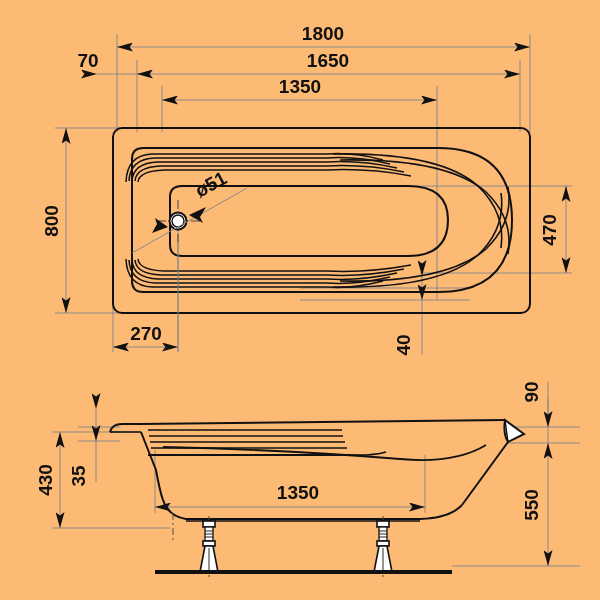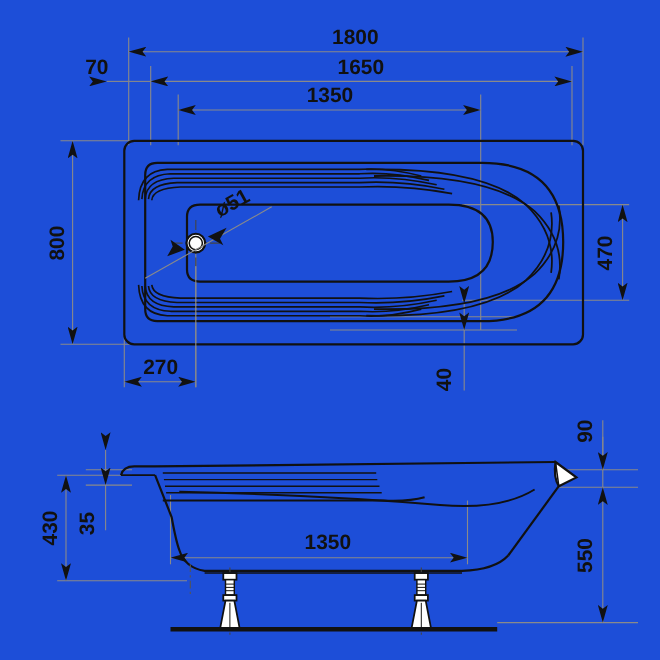--- a/index.html
+++ b/index.html
@@ -2,21 +2,21 @@
 <html><head>
 <meta charset="utf-8">
 <title>Bathtub Technical Drawing</title>
 <style>
   html,body{margin:0;padding:0;background:#ffffff;}
   body{
     width:600px;height:600px;overflow:hidden;
     font-family:"Liberation Sans", sans-serif;
     -webkit-font-smoothing:antialiased;
   }
-  #sheet{position:relative;width:600px;height:600px;background:#1d4ed8;}
+  #sheet{position:relative;width:600px;height:600px;background:#fdba74;}
   #sheet svg{display:block;width:600px;height:600px;}
   .dimtext{
     font-family:"Liberation Sans", sans-serif;
     font-size:19px;
     font-weight:700;
     fill:#111111;
     letter-spacing:0px;
   }
   text{user-select:none;}
 </style>

